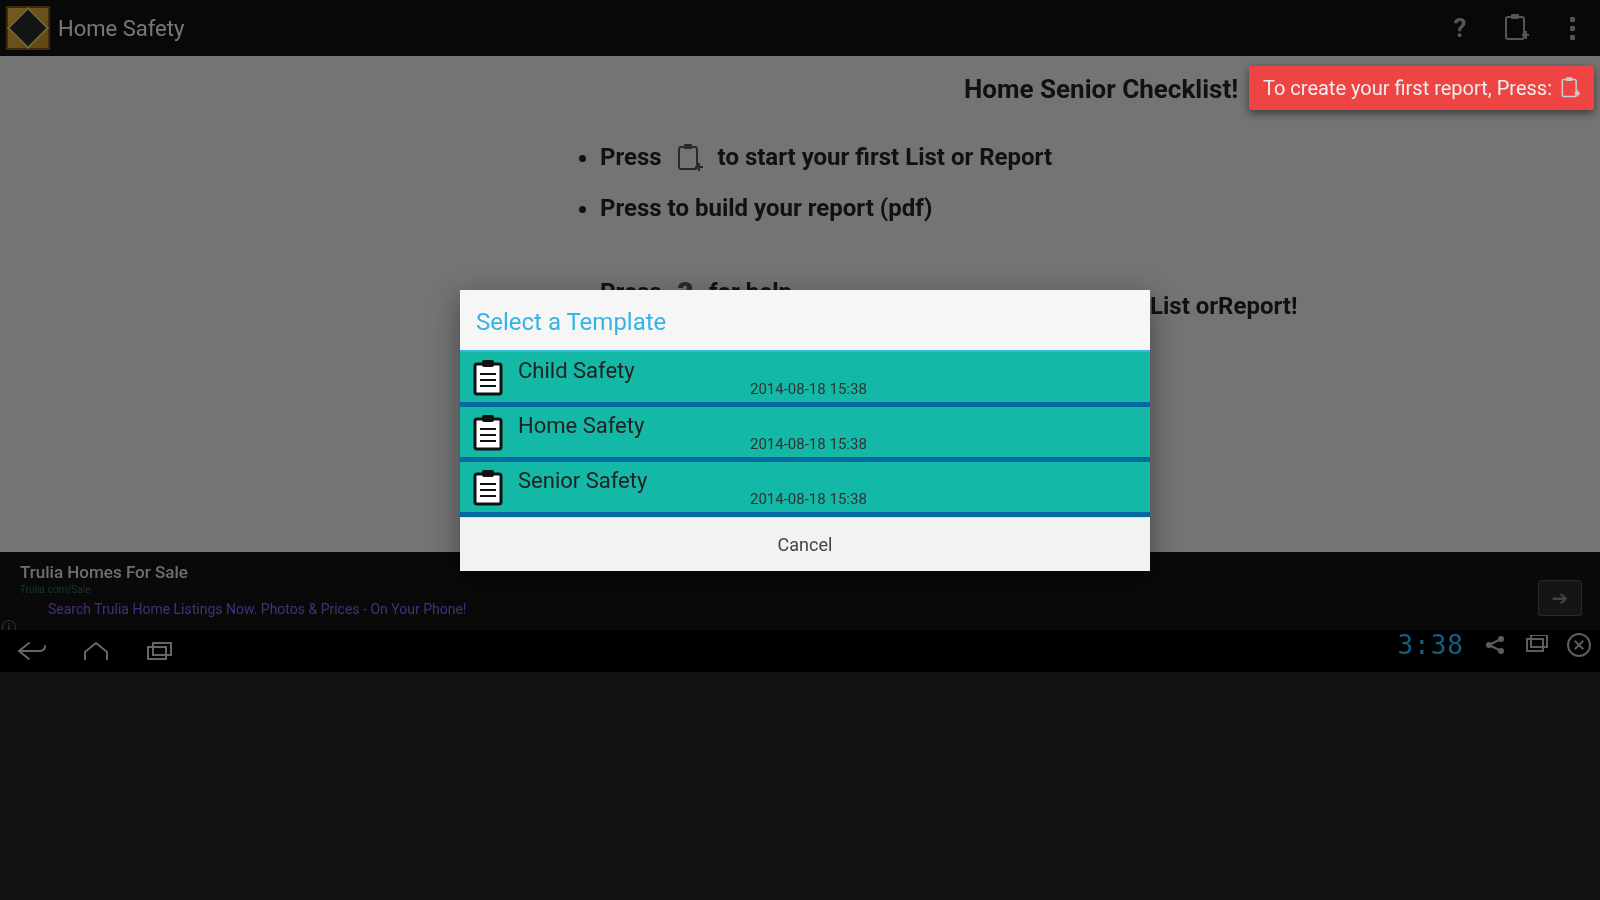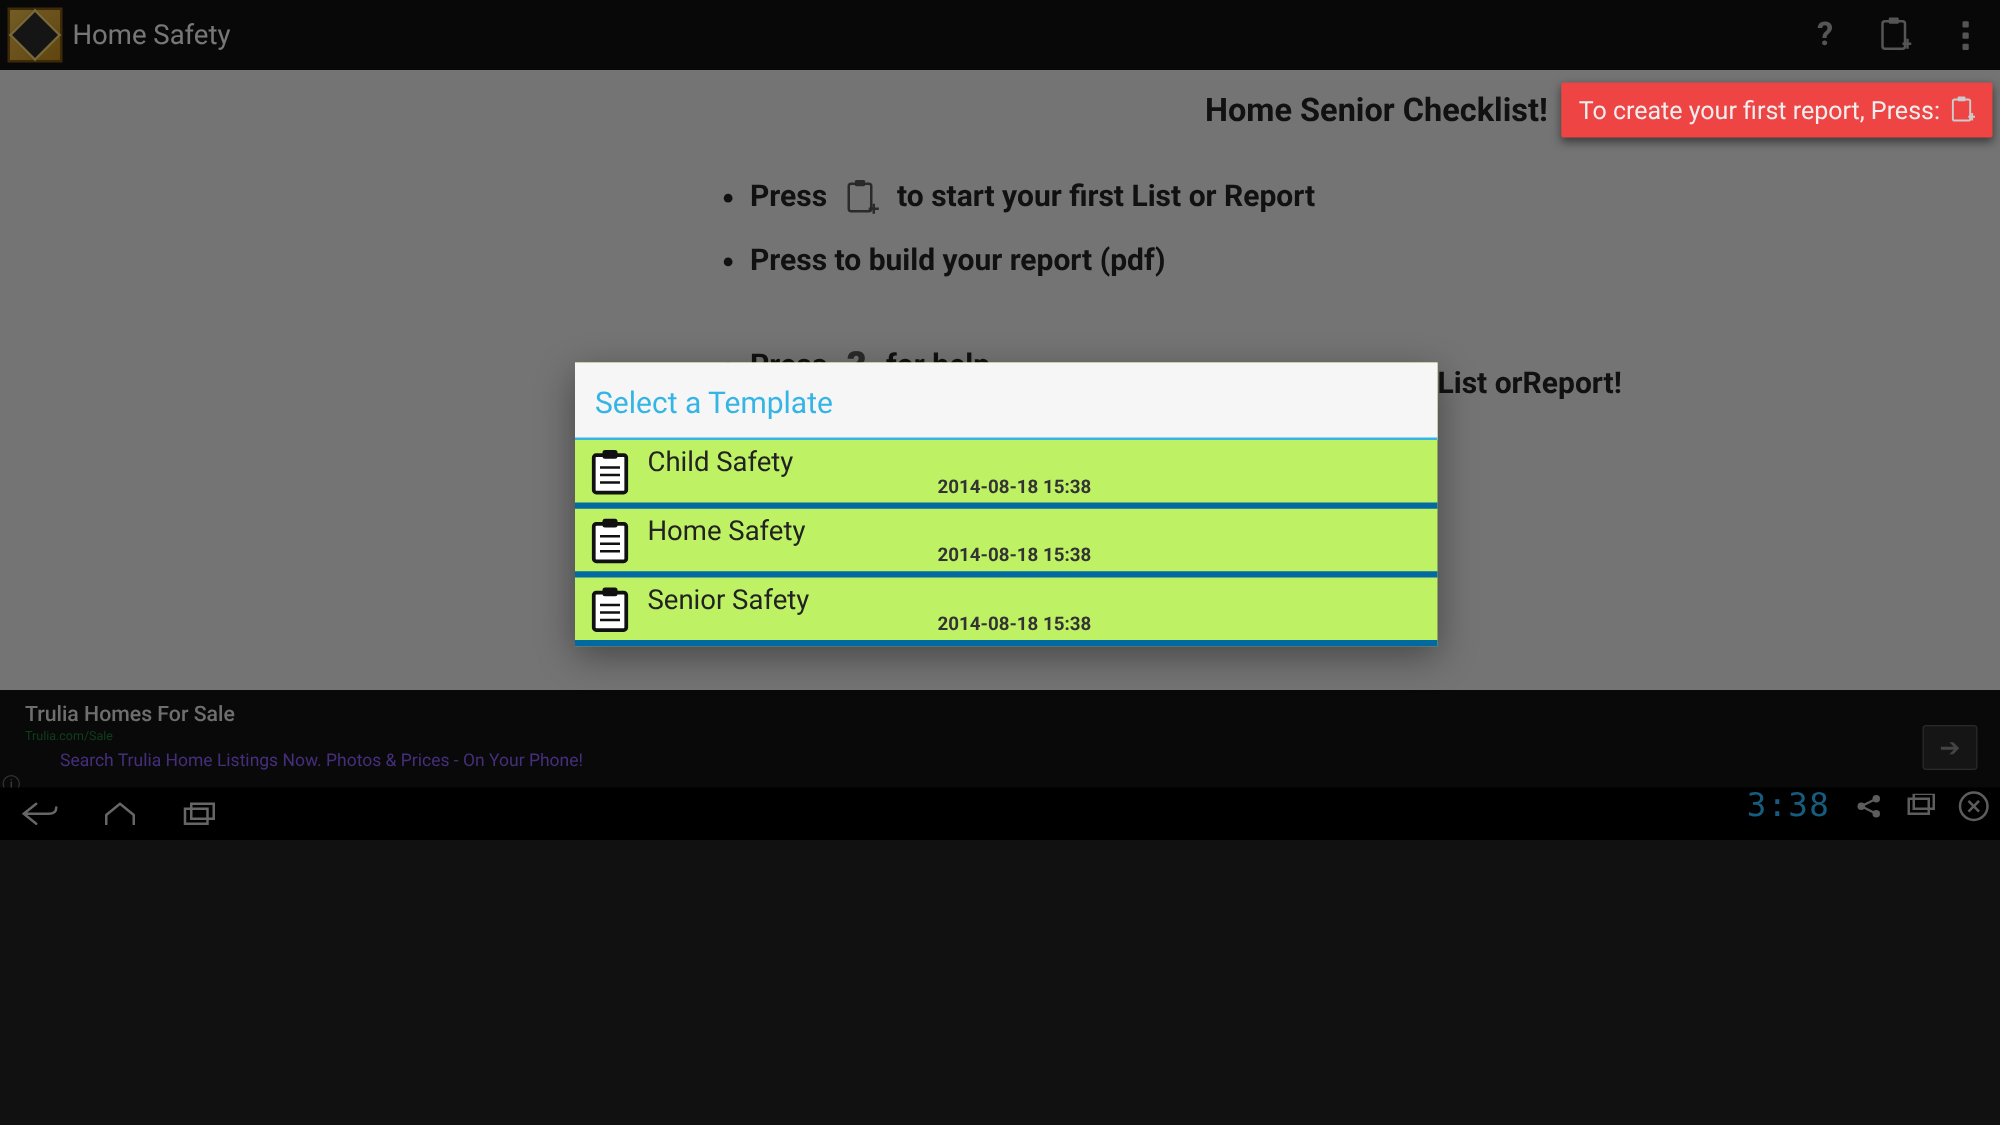--- a/index.html
+++ b/index.html
@@ -22,26 +22,26 @@
   
   .bg { position:absolute; top:56px; left:0; right:0; bottom:84px; background:#e8e8e8; padding:12px 40px; color:#222; z-index:5;} 
   .bgtitle { font-size:26px; font-weight:700; position:absolute; top:18px; left:964px; }
   .bullets { list-style: disc; position:absolute; top:68px; left:600px; font-size:24px; font-weight:700; }
   .bullets li { margin: 16px 0; line-height:34px; }
   .ic { display:inline-block; vertical-align:middle; color:#555; font-size:26px; }
   .qic { font-weight:900; }
   .long-line { position:absolute; top:286px; left:600px; font-size:24px; font-weight:700; }
 
   
-  .dialog { position:absolute; z-index:100; top:290px; left:460px; width:690px; background:#bef264; box-shadow:0 8px 28px rgba(0,0,0,.4); }
+  .dialog { position:absolute; z-index:100; top:290px; left:460px; width:690px; background:#14b8a6; box-shadow:0 8px 28px rgba(0,0,0,.4); }
   .dlg-head { padding:18px 16px 14px; font-size:24px; color:#34b5e5; background:#f6f6f6; border-bottom:2px solid #34b5e5; }
   .tmpl { display:flex; align-items:flex-start; padding:6px 10px 4px; border-bottom:5px solid #0369a1; position:relative; }
   .tmpl svg { flex-shrink:0; margin-right:10px; }
   .tmpl .t-title { font-size:22px; color:#222; }
-  .tmpl .t-date { position:absolute; left:290px; bottom:4px; font-size:15px; color:#333;font-weight:bold; }
+  .tmpl .t-date { position:absolute; left:290px; bottom:4px; font-size:15px; color:#333; }
   .dlg-cancel { text-align:center; padding:16px; font-size:18px; color:#444; background:#f2f2f2; border-top:1px solid #e0e0e0; }
 
   
   .hint { position:absolute; z-index:120; top:66px; right:6px; background:#ef4444; color:#eee; padding:10px 14px; border-radius:2px; display:flex; align-items:center; gap:8px; font-size:20px; box-shadow:0 3px 8px rgba(0,0,0,.5);}
   
   
   .ad { position:absolute; left:0; right:0; bottom:36px; height:84px; background:#121212; z-index:30; color:#ccc; padding:10px 20px; }
   .ad .ad-t { font-size:17px; color:#ddd; font-weight:500; }
   .ad .ad-url { color:#1e7a3a; font-size:10px; margin-top:2px; }
   .ad .ad-d { color:#8b5cf6; font-size:14px; margin-top:6px;margin-left:28px; }
@@ -151,20 +151,21 @@
           <line x1="10" y1="16" x2="26" y2="16" stroke="#111" stroke-width="2"></line>
           <line x1="10" y1="22" x2="26" y2="22" stroke="#111" stroke-width="2"></line>
           <line x1="10" y1="28" x2="26" y2="28" stroke="#111" stroke-width="2"></line>
         </svg>
       <div>
         <div class="t-title">Senior Safety</div>
       </div>
       <div class="t-date">2014-08-18 15:38</div>
     </div>
 
+    <div class="dlg-cancel">Cancel</div>
   </div>
 
   <div class="hint">
     <span>To create your first report, Press:</span>
     <span>
       <svg width="20" height="24" viewBox="0 0 26 30">
           <rect x="3" y="4" width="18" height="22" rx="2" fill="none" stroke="#ccc" stroke-width="2"></rect>
           <rect x="8" y="1" width="8" height="5" rx="1" fill="#ccc"></rect>
           <path d="M19 22 h8 M23 18 v8" stroke="#ccc" stroke-width="2"></path>
         </svg>

